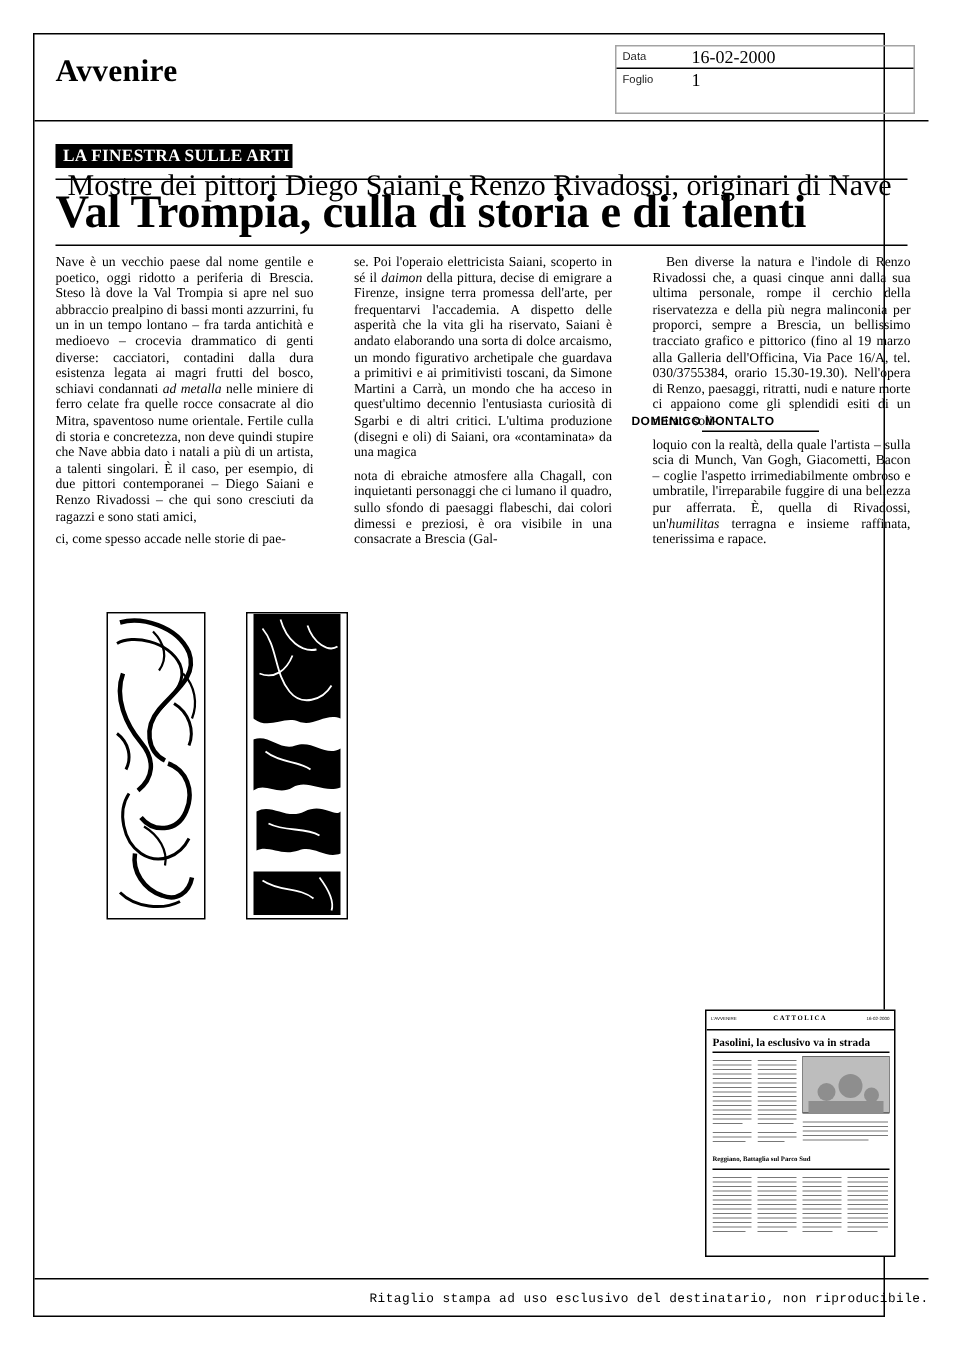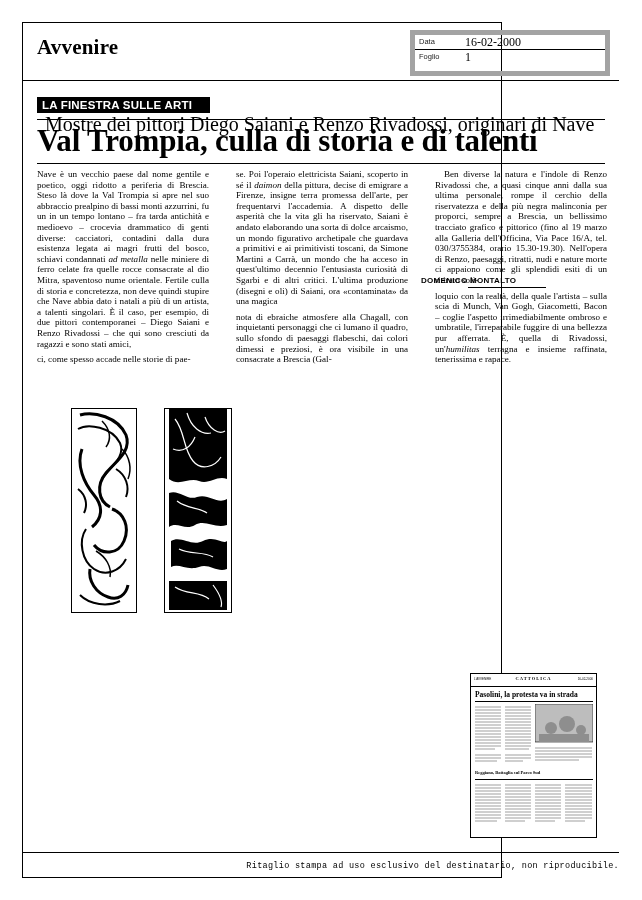--- a/index.html
+++ b/index.html
@@ -15,21 +15,21 @@
     position: relative;
     width: 642px;
     height: 900px;
     background: #ffffff;
     overflow: hidden;
   }
   .sheet {
     position: absolute;
     left: 22px;
     top: 22px;
-    width: 480px;
+    width: 568px;
     height: 856px;
     border: 1px solid #000;
     box-sizing: border-box;
     background: #fff;
   }
   
   .masthead {
     position: absolute;
     left: 0;
     top: 0;
@@ -46,21 +46,21 @@
     font-size: 21px;
     font-weight: bold;
     letter-spacing: 0.2px;
   }
   .metabox {
     position: absolute;
     right: 9px;
     top: 7px;
     width: 200px;
     height: 46px;
-    border: 5px solid #a3a3a3;
+    border: 1px solid #a3a3a3;
     box-sizing: border-box;
   }
   .metarow {
     position: relative;
     height: 15.3px;
     border-bottom: 1px solid #000;
     box-sizing: border-box;
   }
   .metarow:last-child { border-bottom: none; }
   .metalabel {
@@ -83,25 +83,25 @@
     position: absolute;
     left: 14px;
     top: 72px;
     width: 568px;
     height: 20px;
   }
   .kicker-tag {
     display: inline-block;
     background: #000;
     color: #fff;
-    font-family: Liberation Sans, sans-serif;
+    font-family: Liberation Serif, serif;
     font-weight: bold;
     font-size: 11.5px;
     letter-spacing: 0.2px;
-    padding: 2px 18px 2px 5px;
+    padding: 2px 2px 2px 5px;
     vertical-align: middle;
   }
   .kicker-text {
     display: inline-block;
     font-family: "Liberation Serif", serif;
     font-size: 20px;
     margin-left: 8px;
     vertical-align: middle;
   }
   .rule-under-kicker {
@@ -385,21 +385,21 @@
         </g>
       </svg>
     </div>
 
     <div id="clip-thumb">
       <div class="ct-head">
         <span class="ct-head-label">L'AVVENIRE</span>
         <span class="ct-head-center">CATTOLICA</span>
         <span class="ct-head-right">16-02-2000</span>
       </div>
-      <div class="ct-title">Pasolini, la protesta va in strada</div>
+      <div class="ct-title">Pasolini, la esclusivo va in strada</div>
       <div class="ct-rule" style="top:27px;"></div>
 
       <div class="ct-cols">
         <div class="ct-col" style="left:0;">
           <svg width="27" height="60">
             <g stroke="#777" stroke-width="0.7">
               <line x1="0" y1="3" x2="26" y2="3"></line>
                 <line x1="0" y1="6" x2="26" y2="6"></line>
               <line x1="0" y1="9" x2="26" y2="9"></line>
                 <line x1="0" y1="12" x2="26" y2="12"></line>

